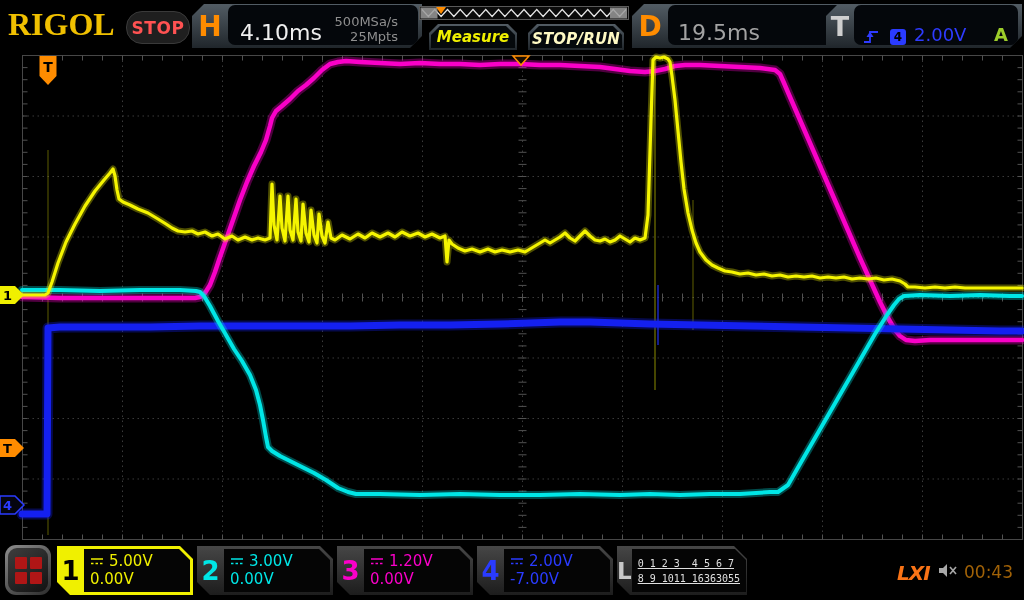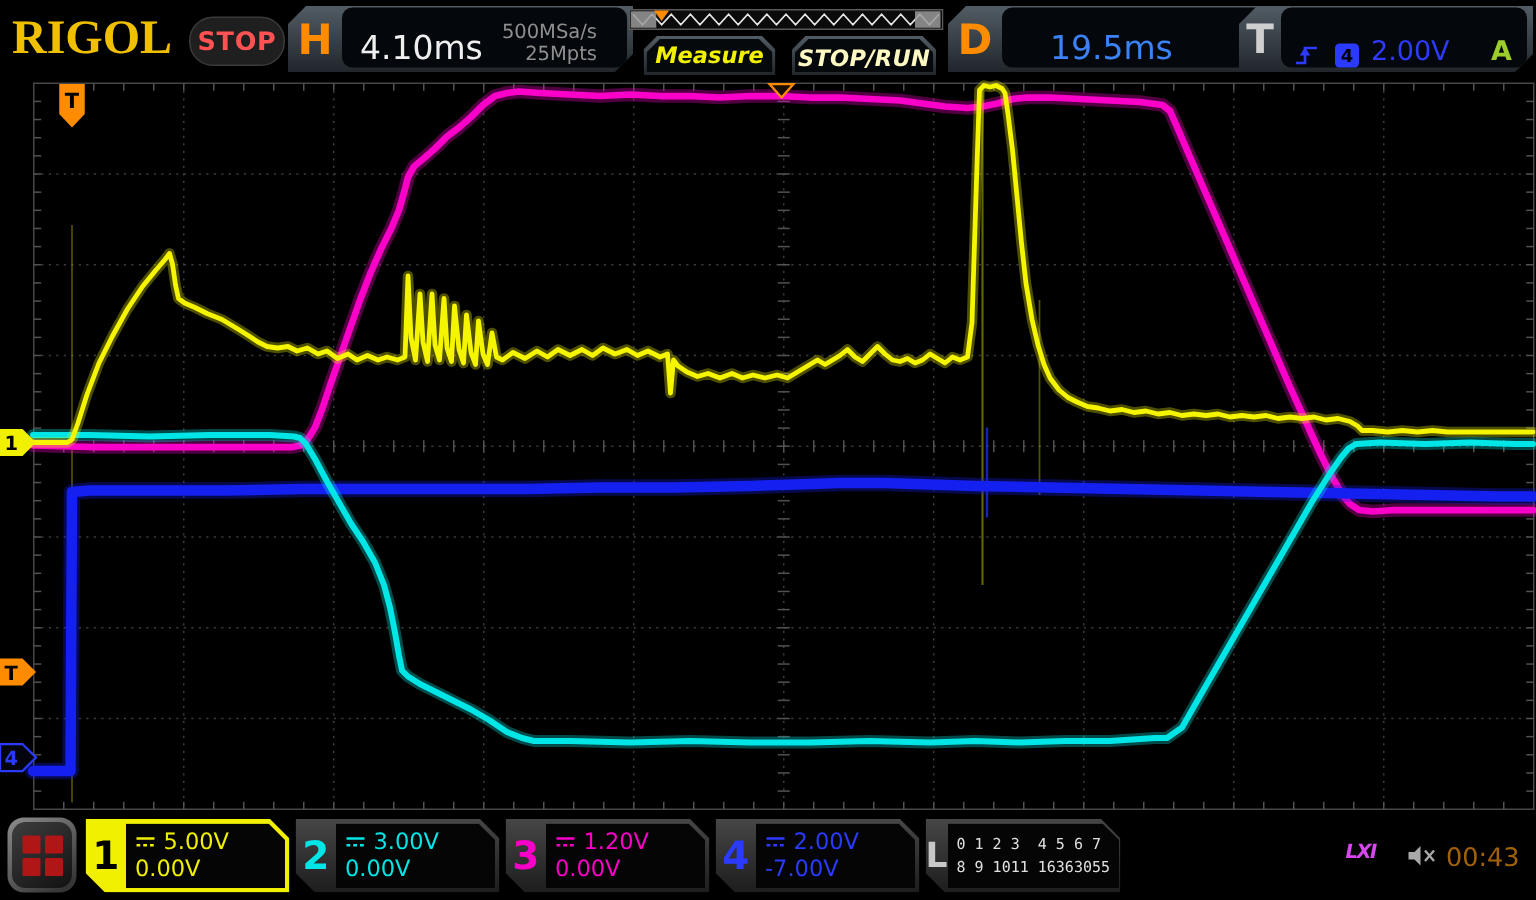--- a/index.html
+++ b/index.html
@@ -28,21 +28,21 @@
   #posbar{left:419px;top:6px;width:210px;height:14px;}
   .topbtn{display:flex;align-items:center;justify-content:center;}
   .topbtn .inner{position:absolute;left:2px;top:2px;right:2px;bottom:2px;background:#05090c;
                  display:flex;align-items:center;justify-content:center;}
   #btn-measure{left:429px;top:24px;width:88px;height:26px;}
   #btn-measure .inner{color:#f0f000;font-weight:bold;font-size:15px;}
   #btn-stoprun{left:528px;top:24px;width:96px;height:26px;}
   #btn-stoprun .inner{color:#fef9c3;font-weight:bold;font-size:15px;letter-spacing:.2px;align-items:flex-end;}
   #d-block{left:632px;top:4px;width:216px;height:44px;}
   #d-block .letter{width:36px;color:#ff8c00;font-size:28px;}
-  #d-value{color:#3b82f6;font-size:22px;padding-left:32px;}
+  #d-value{color:#a3a3a3;font-size:22px;padding-left:10px;}
   #t-block{left:826px;top:4px;width:196px;height:44px;}
   #t-block .letter{width:28px;color:#cfcfcf;font-size:27px;}
   #t-badge{width:16px;height:16px;border-radius:3px;background:#2a3bff;color:#000;font-weight:bold;
            font-size:12px;display:flex;align-items:center;justify-content:center;margin-left:10px;}
   #t-level{color:#2e3bff;font-size:18px;margin-left:8px;}
   #t-sweep{color:#9ccd2a;font-size:18px;font-weight:bold;margin-left:auto;padding-right:10px;}
 
   
   #scope-wrap{left:0;top:52px;width:1024px;height:490px;}
   svg text{font-family:"DejaVu Sans",sans-serif;}
@@ -69,23 +69,23 @@
   .ch-row1{display:flex;align-items:center;gap:4px;}
   .ch-row2{text-align:left;}
   #ch1{left:57px;} #ch2{left:197px;} #ch3{left:337px;} #ch4{left:477px;}
   #lblock{left:617px;top:4px;width:130px;height:49px;display:flex;align-items:stretch;
           background:linear-gradient(180deg,#464646,#1d1d1d);
           clip-path:polygon(0 0,calc(100% - 13px) 0,100% 13px,100% 100%,13px 100%,0 calc(100% - 13px));}
   #lblock .ch-num{width:26px;font-size:23px;color:#c8c8c8;}
   #l-panel{flex:1;margin:3px 3px 3px 0;background:#050505;
            clip-path:polygon(0 0,calc(100% - 11px) 0,100% 11px,100% 100%,0 100%);
            display:flex;flex-direction:column;justify-content:center;
-           padding:2px 6px;color:#e0e0e0;}
+           padding:2px 6px;color:#e0e0e0;text-decoration:underline;}
   .logic-row{white-space:pre;font-family:"DejaVu Sans Mono",monospace;font-size:10px;line-height:1.5;}
-  #lxi{left:897px;top:19px;color:#d946ef;font-weight:bold;font-style:italic;font-size:13px;letter-spacing:-1px;}
+  #lxi{left:897px;top:19px;color:#f97316;font-weight:bold;font-style:italic;font-size:20px;letter-spacing:-1px;}
   #mute{left:938px;top:21px;}
   #clock{left:964px;top:20px;color:#a16207;font-size:17px;}
 </style>
 </head>
 <body>
 
 <div id="topbar" class="abs">
   <div id="brand" class="abs">RIGOL</div>
   <div id="stop-badge" class="abs">STOP</div>
 

